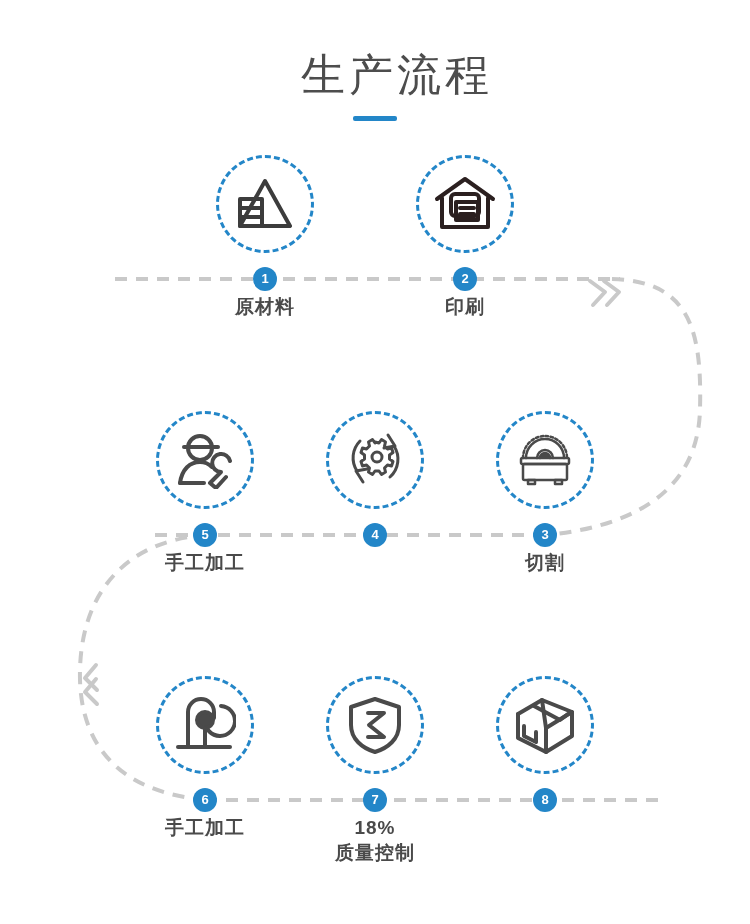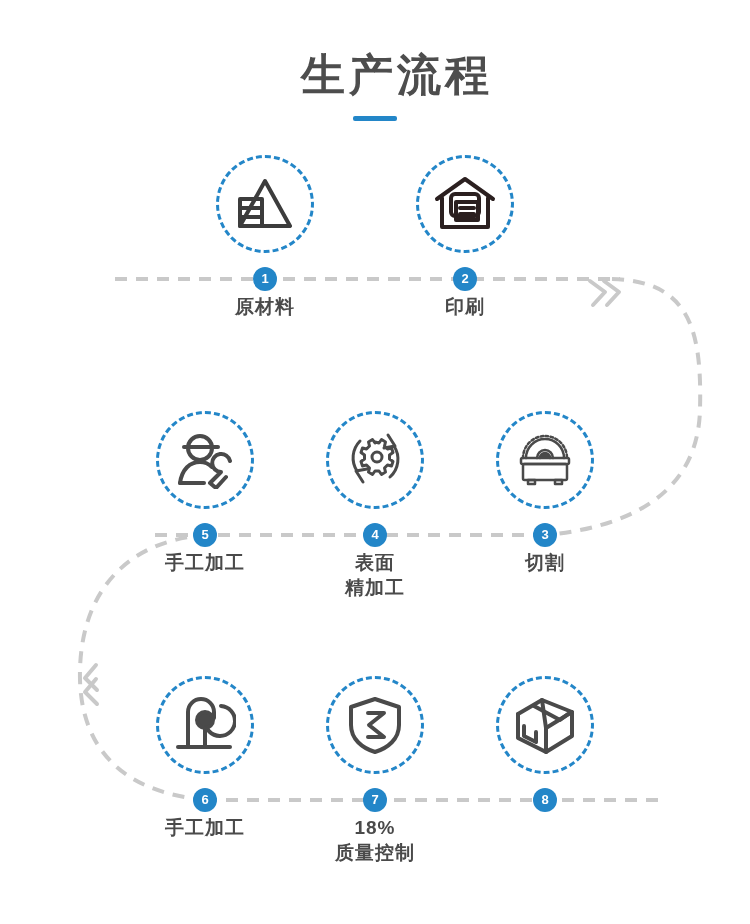--- a/index.html
+++ b/index.html
@@ -26,21 +26,21 @@
   
   .title-block {
     position: absolute;
     left: 0;
     top: 48px;
     width: 750px;
     text-align: center;
   }
   .title-text {
     font-size: 44px;
-    font-weight: bold;
+    font-weight: normal;
     letter-spacing: 4px;
     color: #4d4d4d;
     line-height: 54px;
     padding-left: 44px;
   }
   .title-rule {
     width: 44px;
     height: 5px;
     background: #2386c8;
     border-radius: 2px;
@@ -190,22 +190,20 @@
           <path d="M31,13 L35,14 L37.5,10.5 L41.5,13 L40.5,17 L43.5,20 L47.5,19 L49,23.5 L45.5,26 L45.5,30 L49,32.5 L47.5,37 L43.5,36 L40.5,39 L41.5,43 L37.5,45.5 L35,42 L31,42 L28.5,45.5 L24.5,43 L25.5,39 L22.5,36 L18.5,37 L17,32.5 L20.5,30 L20.5,26 L17,23.5 L18.5,19 L22.5,20 L25.5,17 L24.5,13 L28.5,10.5 L31,14 Z"></path>
           <circle cx="33" cy="28" r="5"></circle>
           <path d="M50,17 A24,24 0 0,1 46,48"></path>
           <polyline points="44,6 51,17 40,19"></polyline>
           <path d="M13,42 A24,24 0 0,1 16,12"></path>
           <polyline points="19,53 12,42 23,40"></polyline>
         </g>
       </svg>
     </div>
     <div class="badge">4</div>
-    <div class="step-label">表面
-精加工</div>
   </div>
 
   <div class="step" style="left:545px; top:411px;">
     <div class="icon-circle">
       <svg width="64" height="56" viewBox="0 0 64 56">
         <g fill="none" stroke="#4a4a4a" stroke-width="2.5" stroke-linejoin="round" stroke-linecap="round">
           <path d="M10,26 A22,22 0 0,1 54,26" stroke-dasharray="2.5 2.5"></path>
           <path d="M13,26 A19,19 0 0,1 51,26"></path>
           <path d="M24,26 A8,8 0 0,1 40,26"></path>
           <path d="M27,26 A5,5 0 0,1 37,26" fill="#4a4a4a"></path>

